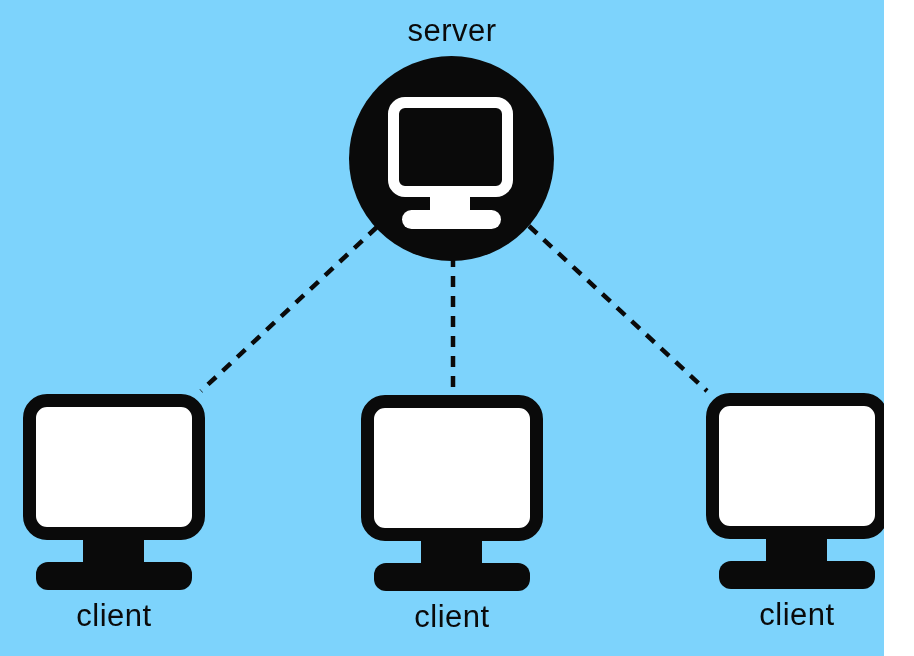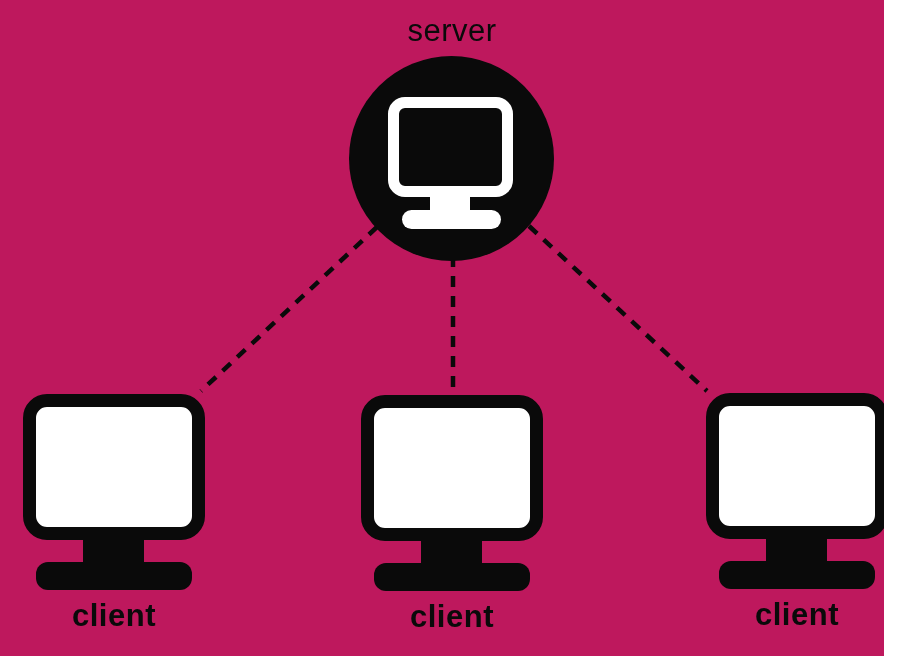--- a/index.html
+++ b/index.html
@@ -5,21 +5,21 @@
   html, body {
     margin: 0;
     padding: 0;
     background: #ffffff;
     font-family: "Liberation Sans", sans-serif;
   }
   .canvas {
     position: relative;
     width: 884px;
     height: 656px;
-    background: #be185d;
+    background: #7dd3fc;
     overflow: hidden;
   }
   .links {
     position: absolute;
     left: 0;
     top: 0;
     width: 914px;
     height: 656px;
     z-index: 1;
   }
@@ -104,21 +104,20 @@
     width: 156px;
     height: 28px;
     background: #0a0a0a;
     border-radius: 12px;
   }
   .cli-label {
     position: absolute;
     left: 0;
     top: 206px;
     width: 182px;
-    font-weight: bold;
   }
   #client-1 { left: 23px;  top: 394px; }
   #client-2 { left: 361px; top: 395px; }
   #client-3 { left: 706px; top: 393px; }
   #server-label {
     left: 352px;
     top: 15px;
     width: 200px;
   }
 </style>

